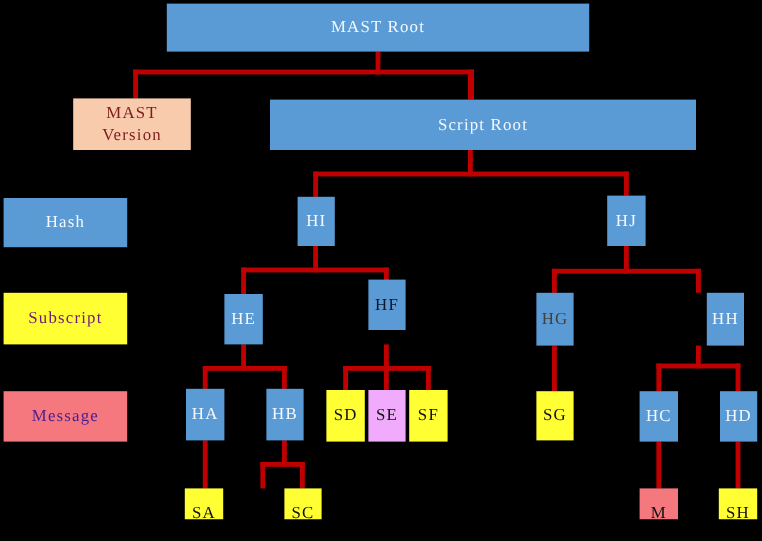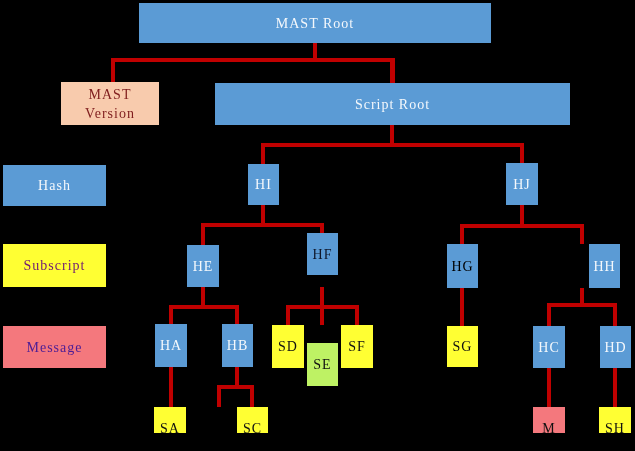--- a/index.html
+++ b/index.html
@@ -69,34 +69,34 @@
     <div class="edge" style="left: 169px; top: 367px; width: 4px; height: 40px; background: rgb(192, 0, 0);"></div>
     <div class="edge" style="left: 235px; top: 367px; width: 4px; height: 22px; background: rgb(192, 0, 0);"></div>
     <div class="edge" style="left: 217px; top: 385px; width: 37px; height: 4px; background: rgb(192, 0, 0);"></div>
     <div class="edge" style="left: 217px; top: 385px; width: 4px; height: 22px; background: rgb(192, 0, 0);"></div>
     <div class="edge" style="left: 250px; top: 385px; width: 4px; height: 22px; background: rgb(192, 0, 0);"></div>
     <div class="edge" style="left: 547px; top: 368px; width: 4px; height: 39px; background: rgb(192, 0, 0);"></div>
     <div class="edge" style="left: 613px; top: 368px; width: 4px; height: 39px; background: rgb(192, 0, 0);"></div>
     <div class="node" style="left: 139px; top: 3px; width: 352px; height: 40px; background: rgb(91, 155, 213); color: rgb(244, 248, 252);">MAST Root</div>
     <div class="node" style="left: 61px; top: 82px; width: 98px; height: 43px; background: rgb(248, 203, 173); color: #7f1d1d;">MAST
 Version</div>
-    <div class="node" style="left: 215px; top: 83px; width: 355px; height: 42px; background: rgb(91, 155, 213); color: rgb(244, 248, 252);">Script Root</div>
+    <div class="node" style="left: 225px; top: 83px; width: 355px; height: 42px; background: rgb(91, 155, 213); color: rgb(244, 248, 252);">Script Root</div>
     <div class="node" style="left: 3px; top: 165px; width: 103px; height: 41px; background: rgb(91, 155, 213); color: rgb(244, 248, 252);">Hash</div>
     <div class="node" style="left: 248px; top: 164px; width: 31px; height: 41px; background: rgb(91, 155, 213); color: rgb(244, 248, 252);">HI</div>
     <div class="node" style="left: 506px; top: 163px; width: 32px; height: 42px; background: rgb(91, 155, 213); color: rgb(244, 248, 252);">HJ</div>
     <div class="node" style="left: 3px; top: 244px; width: 103px; height: 43px; background: rgb(255, 255, 51); color: #701a75;">Subscript</div>
     <div class="node" style="left: 187px; top: 245px; width: 32px; height: 42px; background: rgb(91, 155, 213); color: rgb(244, 248, 252);">HE</div>
     <div class="node" style="left: 307px; top: 233px; width: 31px; height: 42px; background: rgb(91, 155, 213); color: #0f172a;">HF</div>
-    <div class="node" style="left: 447px; top: 244px; width: 31px; height: 44px; background: rgb(91, 155, 213); color: #000000;">HG</div>
+    <div class="node" style="left: 447px; top: 244px; width: 31px; height: 44px; background: rgb(91, 155, 213); color: #404040;">HG</div>
     <div class="node" style="left: 567px; top: 244px; width: 31px; height: 44px; background: rgb(91, 155, 213); color: rgb(244, 248, 252); margin-left: 22px;">HH</div>
     <div class="node" style="left: 3px; top: 326px; width: 103px; height: 42px; background: rgb(244, 120, 125); color: #4c1d95;">Message</div>
     <div class="node" style="left: 155px; top: 324px; width: 32px; height: 43px; background: rgb(91, 155, 213); color: rgb(244, 248, 252);">HA</div>
     <div class="node" style="left: 222px; top: 324px; width: 31px; height: 43px; background: rgb(91, 155, 213); color: rgb(244, 248, 252);">HB</div>
     <div class="node" style="left: 272px; top: 325px; width: 32px; height: 43px; background: rgb(255, 255, 51); color: rgb(17, 17, 17);">SD</div>
-    <div class="node" style="left: 307px; top: 325px; width: 31px; height: 43px; background: #bef264; color: rgb(17, 17, 17); margin-top: 18px;">SE</div>
+    <div class="node" style="left: 307px; top: 325px; width: 31px; height: 43px; background: #f0abfc; color: rgb(17, 17, 17);">SE</div>
     <div class="node" style="left: 341px; top: 325px; width: 32px; height: 43px; background: rgb(255, 255, 51); color: rgb(17, 17, 17);">SF</div>
     <div class="node" style="left: 447px; top: 326px; width: 31px; height: 41px; background: rgb(255, 255, 51); color: rgb(17, 17, 17);">SG</div>
     <div class="node" style="left: 533px; top: 326px; width: 32px; height: 42px; background: rgb(91, 155, 213); color: rgb(244, 248, 252);">HC</div>
     <div class="node" style="left: 600px; top: 326px; width: 31px; height: 42px; background: rgb(91, 155, 213); color: rgb(244, 248, 252);">HD</div>
     <div class="node" style="left: 154px; top: 407px; width: 32px; height: 42px; background: rgb(255, 255, 51); color: rgb(17, 17, 17);">SA</div>
     <div class="node" style="left: 237px; top: 407px; width: 31px; height: 42px; background: rgb(255, 255, 51); color: rgb(17, 17, 17);">SC</div>
     <div class="node" style="left: 533px; top: 407px; width: 32px; height: 42px; background: rgb(244, 120, 125); color: rgb(17, 17, 17);">M</div>
     <div class="node" style="left: 599px; top: 407px; width: 32px; height: 42px; background: rgb(255, 255, 51); color: rgb(17, 17, 17);">SH</div>
   </div>
 

